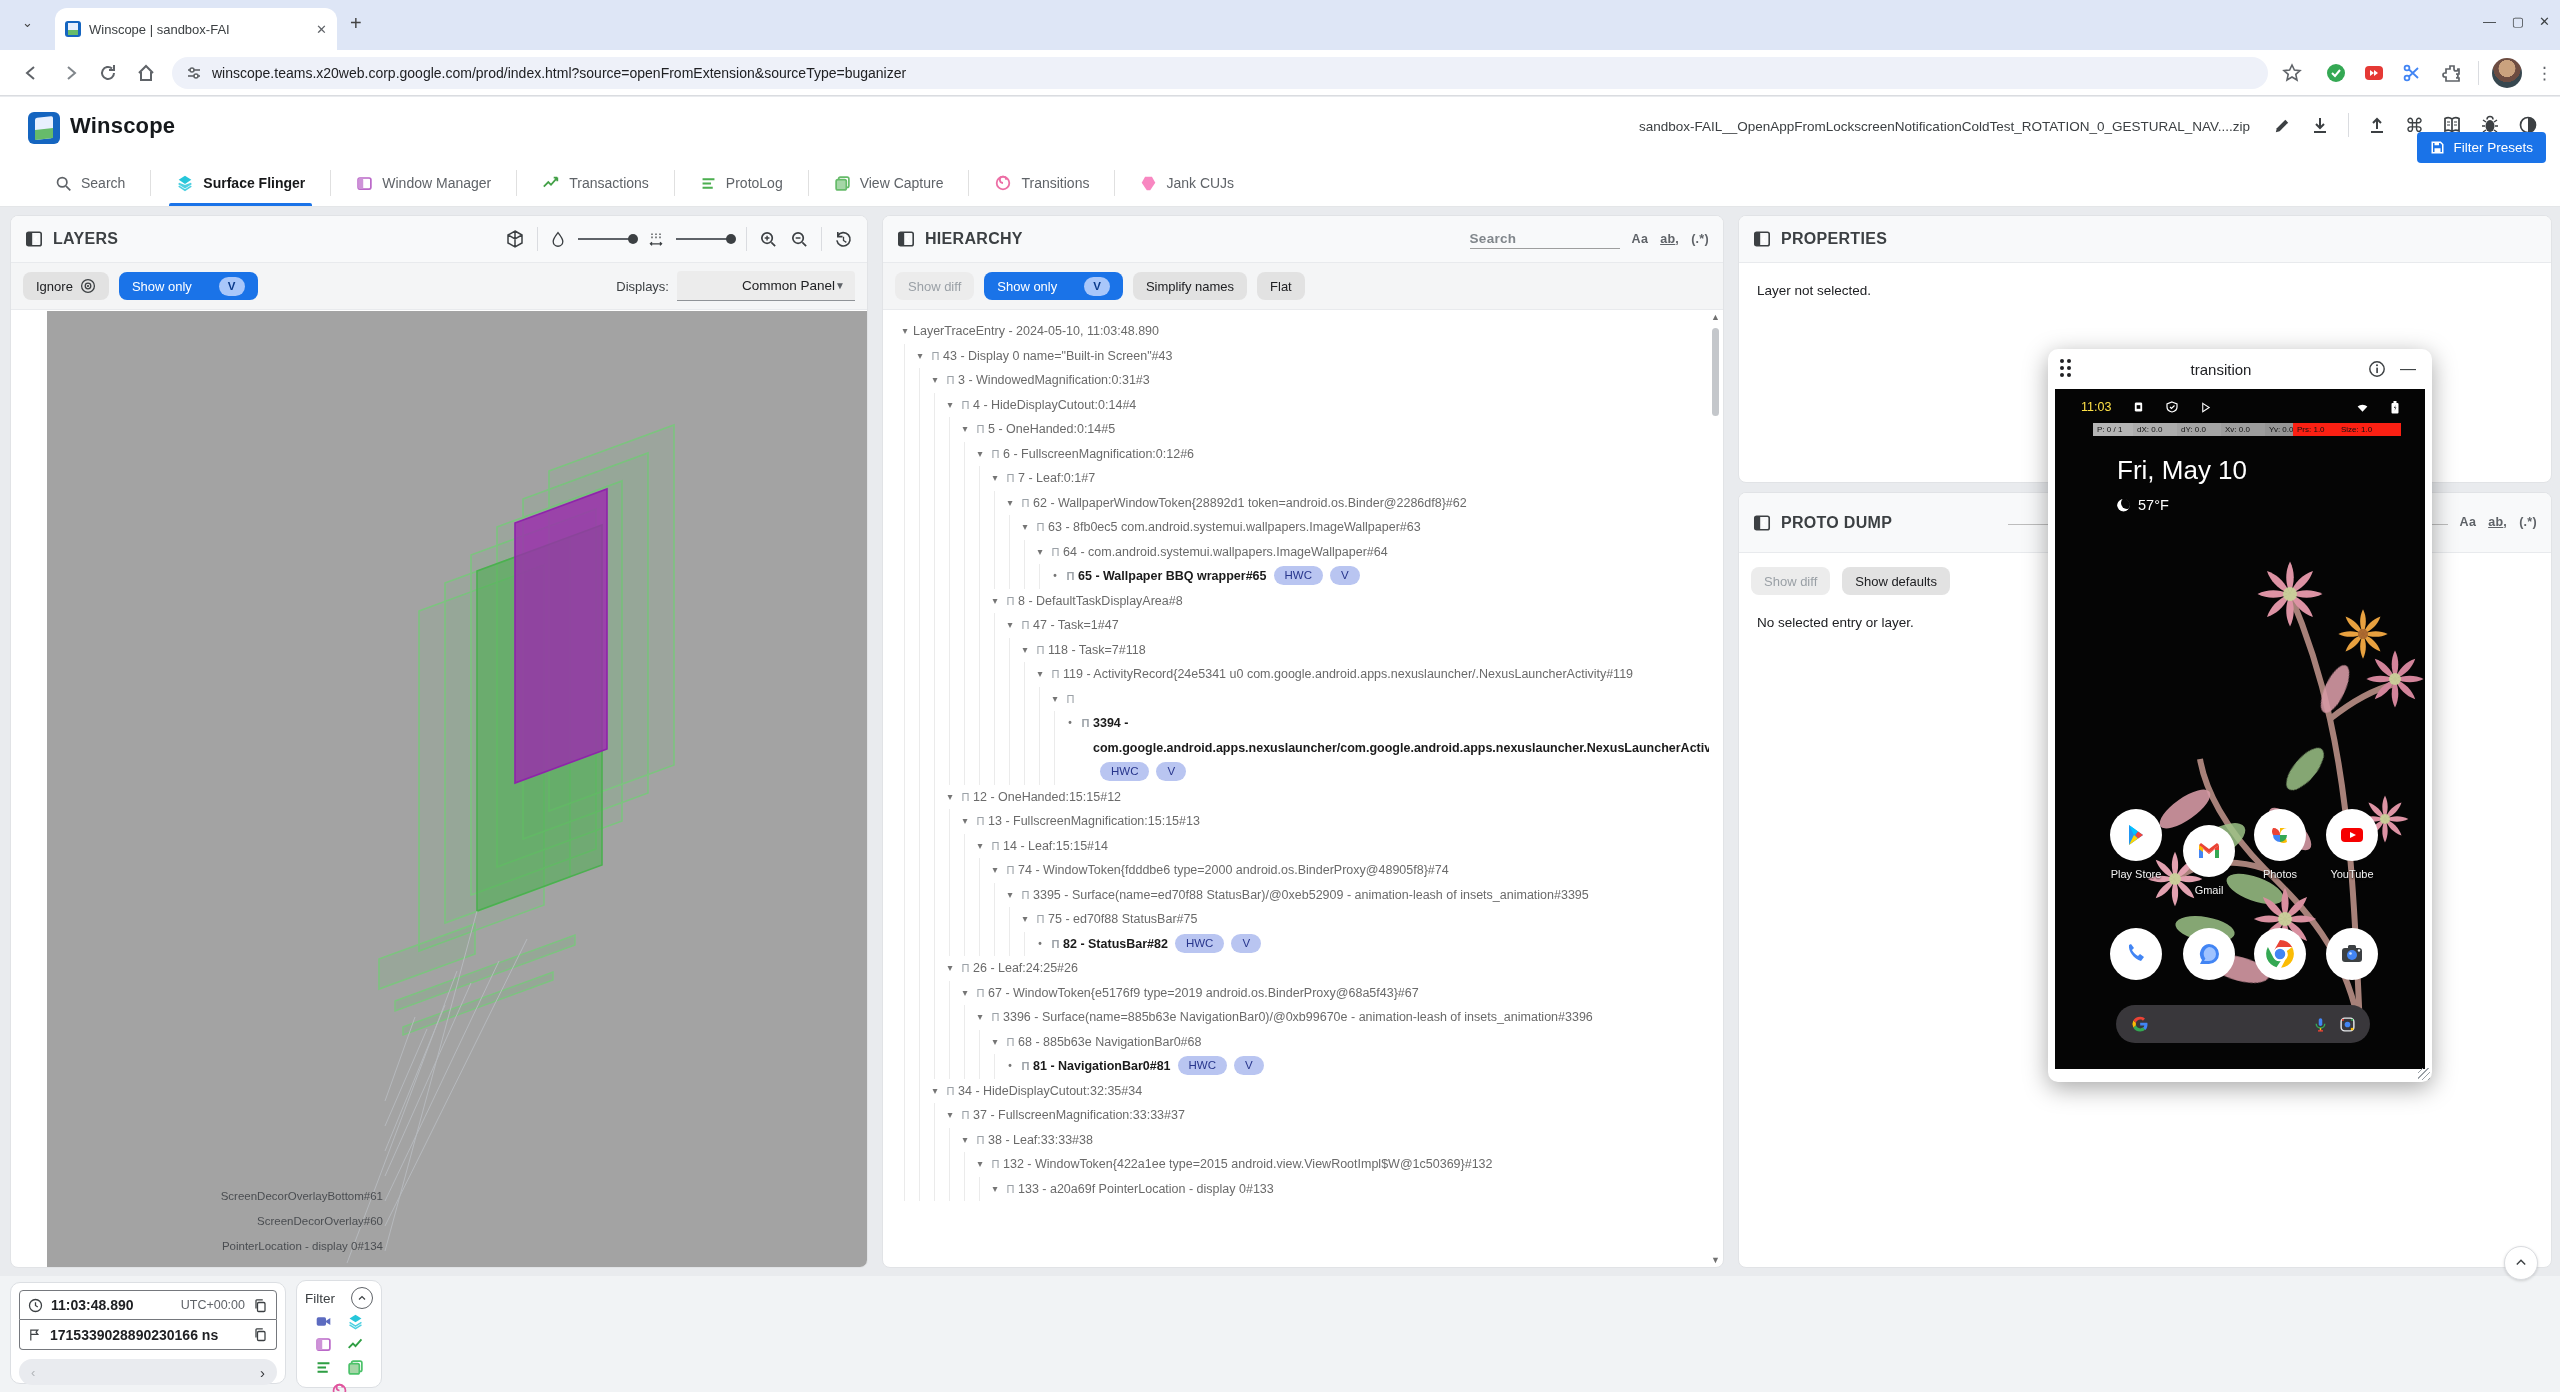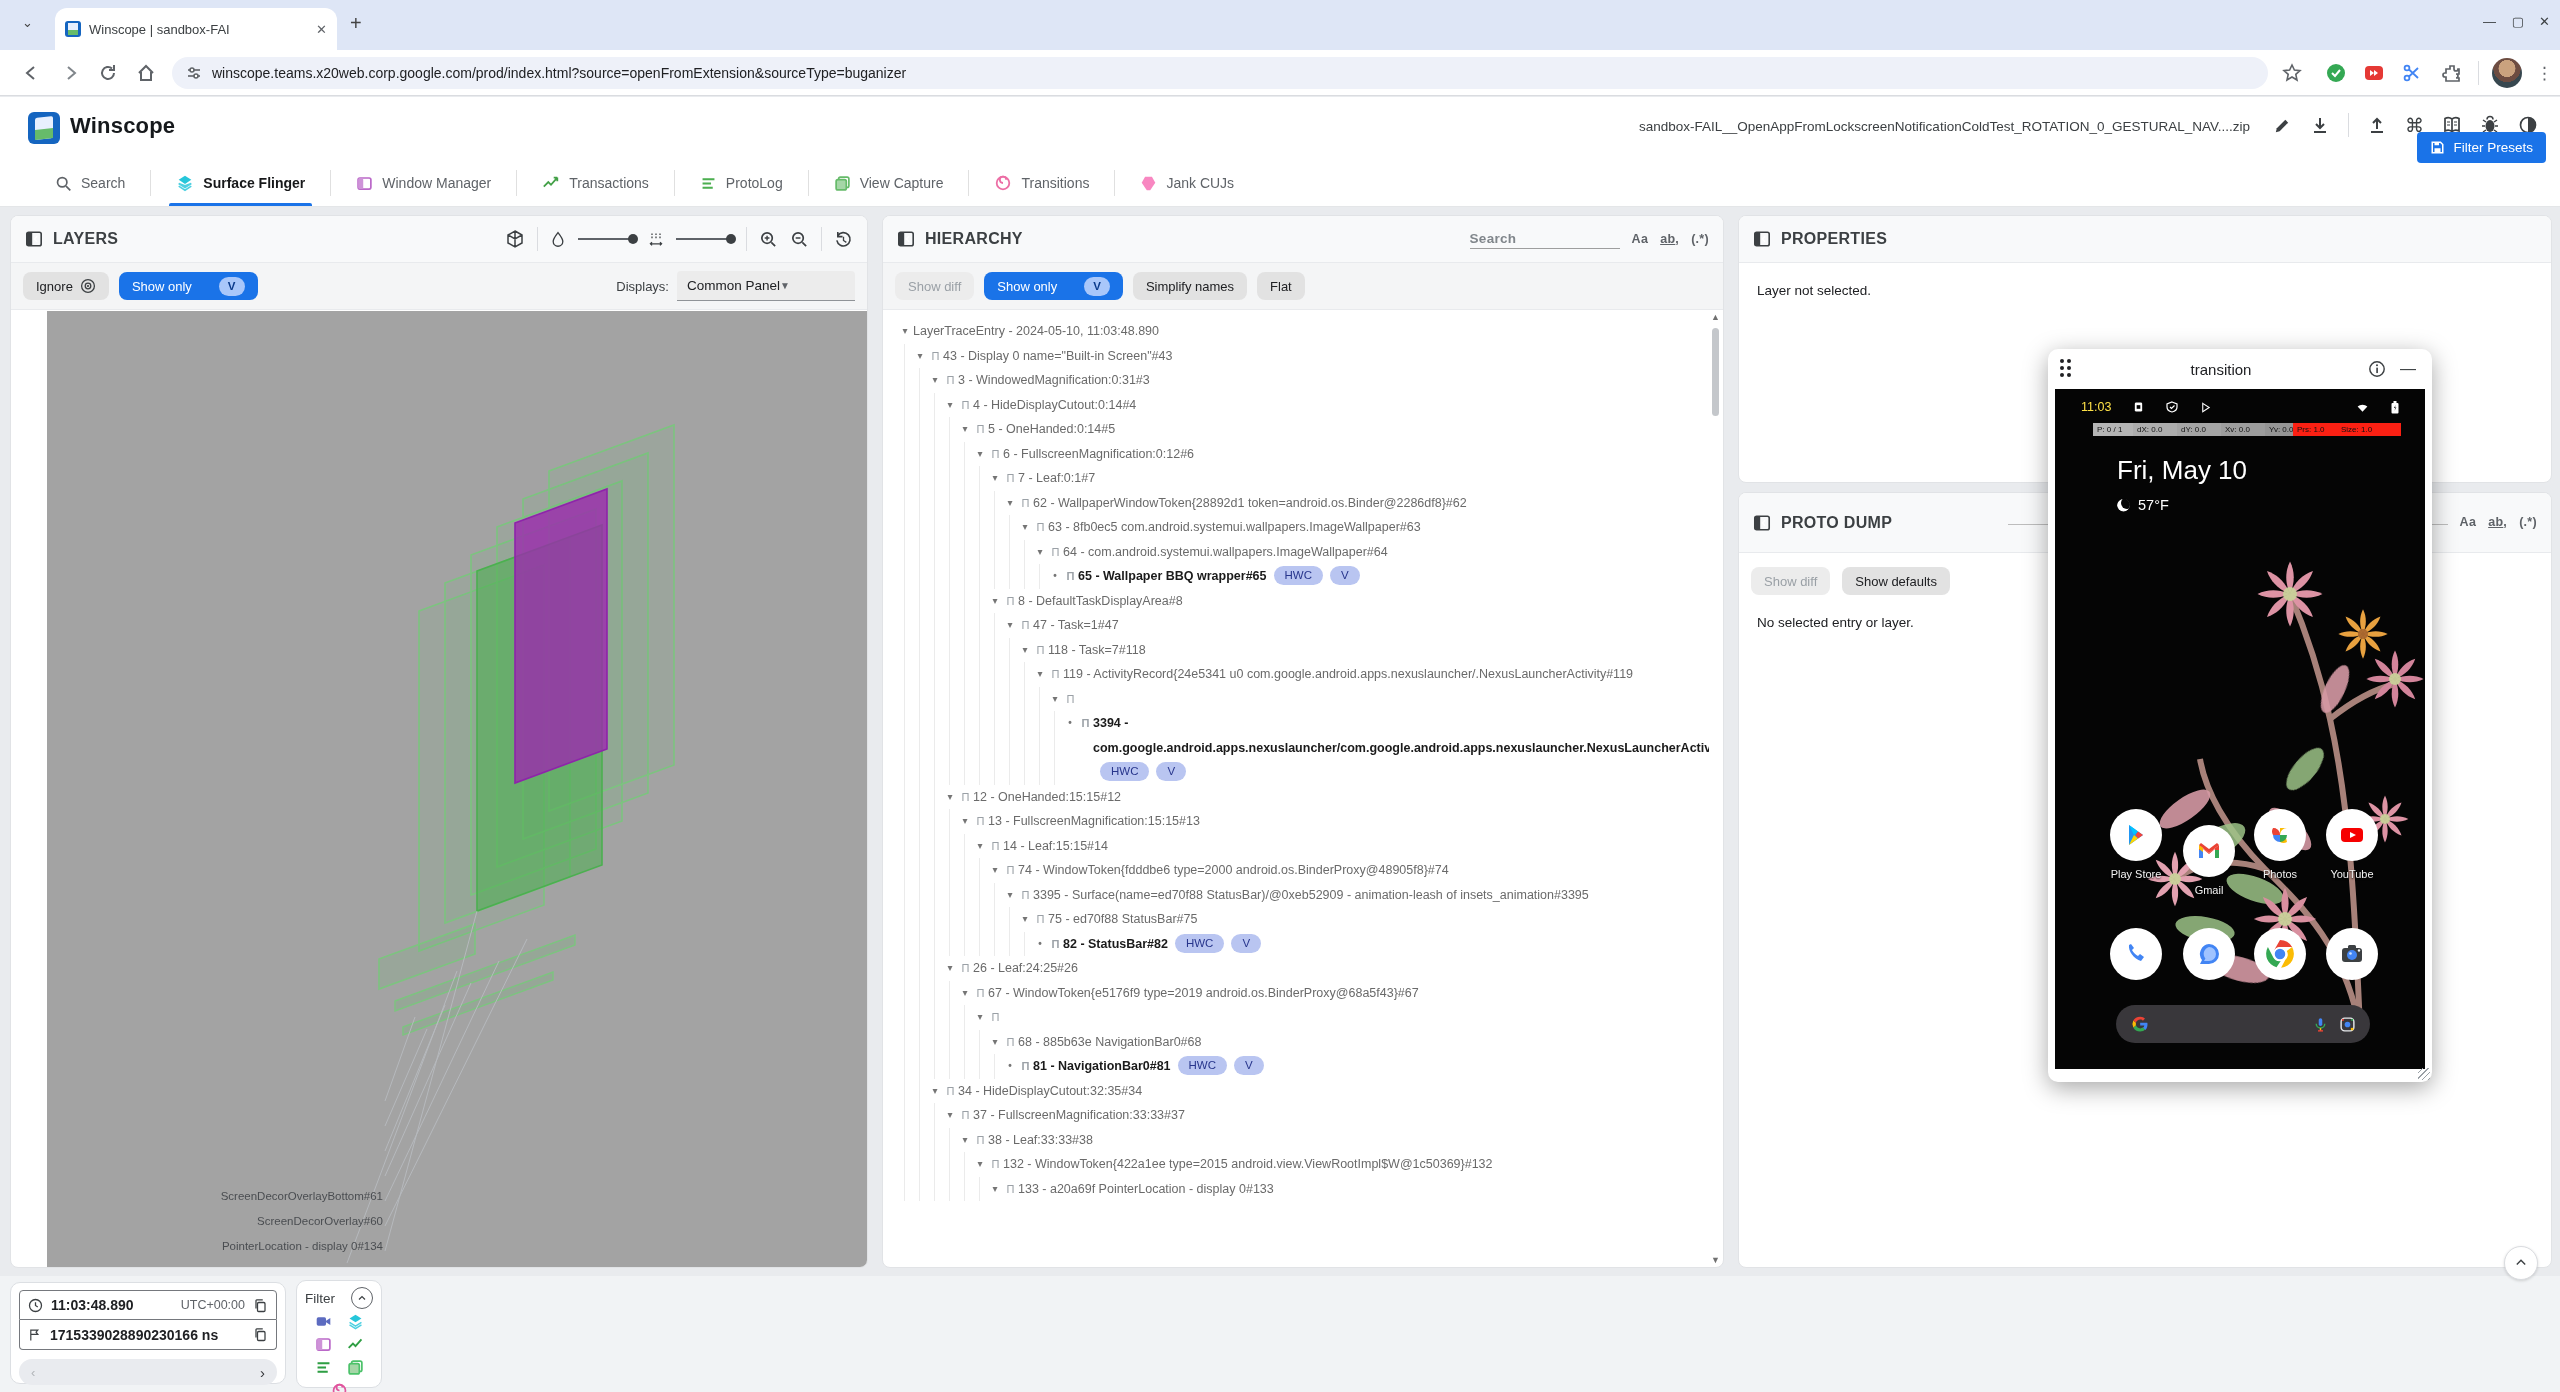--- a/index.html
+++ b/index.html
@@ -66,21 +66,21 @@
   .badge.muted{background:#ccd4ea;color:#6b7280;}
   .vscroll{position:absolute;right:1px;top:96px;bottom:2px;width:13px;}
   .vscroll .arr{position:absolute;left:0;width:13px;text-align:center;font-size:9px;color:#707070;}
   .vscroll .thumb{position:absolute;left:3px;width:7px;background:#c4c7cb;border-radius:4px;}
   
   .lyrctl{display:flex;align-items:center;gap:12px;margin-left:auto;color:#3c4043;}
   .slider{width:58px;height:2px;background:#5f6368;position:relative;}
   .slider::after{content:"";position:absolute;right:-2px;top:-4px;width:10px;height:10px;border-radius:50%;background:#3c4043;}
   .dispsel{display:flex;align-items:center;gap:8px;margin-left:auto;font-size:13px;color:#3c4043;}
   .selbox{width:178px;height:30px;background:#ececec;border-bottom:1px solid #8f9397;border-radius:4px 4px 0 0;
-          display:flex;align-items:center;justify-content:flex-start;padding:0 10px;font-size:13.5px;color:#202124;}
+          display:flex;align-items:center;justify-content:flex-end;padding:0 10px;font-size:13.5px;color:#202124;}
   .laylabels{position:absolute;left:4px;width:332px;text-align:right;font-size:11.5px;color:#4a4d51;line-height:25px;white-space:nowrap;overflow:visible;}
   
   .bodytext{padding:20px 18px;font-size:13.5px;color:#202124;}
   
   .overlay{position:absolute;left:2048px;top:349px;width:384px;height:733px;background:#fff;border-radius:10px;
            box-shadow:0 6px 24px rgba(0,0,0,.35);z-index:40;}
   .ovhead{height:40px;display:flex;align-items:center;padding:0 12px;gap:10px;}
   .ovtitle{flex:1;text-align:center;font-size:15px;color:#202124;}
   .dots{width:14px;height:20px;display:grid;grid-template-columns:4px 4px;grid-auto-rows:4px;gap:3px;}
   .dots i{background:#202124;border-radius:50%;}
@@ -591,20 +591,21 @@
           <span class="ttext">26 - Leaf:24:25#26</span>
         </div>
         <div class="trow" style="padding-left: 74px; background-image: repeating-linear-gradient(90deg, rgb(235, 235, 235) 0px, rgb(235, 235, 235) 1px, transparent 1px, transparent 15px); background-position: 21px 0px; background-size: 60px 100%; background-repeat: no-repeat;">
           <span class="exp">▾</span>
           <span class="pin">Π</span>
           <span class="ttext">67 - WindowToken{e5176f9 type=2019 android.os.BinderProxy@68a5f43}#67</span>
         </div>
         <div class="trow" style="padding-left: 89px; background-image: repeating-linear-gradient(90deg, rgb(235, 235, 235) 0px, rgb(235, 235, 235) 1px, transparent 1px, transparent 15px); background-position: 21px 0px; background-size: 75px 100%; background-repeat: no-repeat;">
           <span class="exp">▾</span>
           <span class="pin">Π</span>
+          <span class="ttext">3396 - Surface(name=885b63e NavigationBar0)/@0xb99670e - animation-leash of insets_animation#3396</span>
         </div>
         <div class="trow" style="padding-left: 104px; background-image: repeating-linear-gradient(90deg, rgb(235, 235, 235) 0px, rgb(235, 235, 235) 1px, transparent 1px, transparent 15px); background-position: 21px 0px; background-size: 90px 100%; background-repeat: no-repeat;">
           <span class="exp">▾</span>
           <span class="pin">Π</span>
           <span class="ttext">68 - 885b63e NavigationBar0#68</span>
         </div>
         <div class="trow bold" style="padding-left: 119px; background-image: repeating-linear-gradient(90deg, rgb(235, 235, 235) 0px, rgb(235, 235, 235) 1px, transparent 1px, transparent 15px); background-position: 21px 0px; background-size: 105px 100%; background-repeat: no-repeat;">
           <span class="exp">•</span>
           <span class="pin">Π</span>
           <span class="ttext">81 - NavigationBar0#81<span class="badge">HWC</span><span class="badge">V</span></span>

